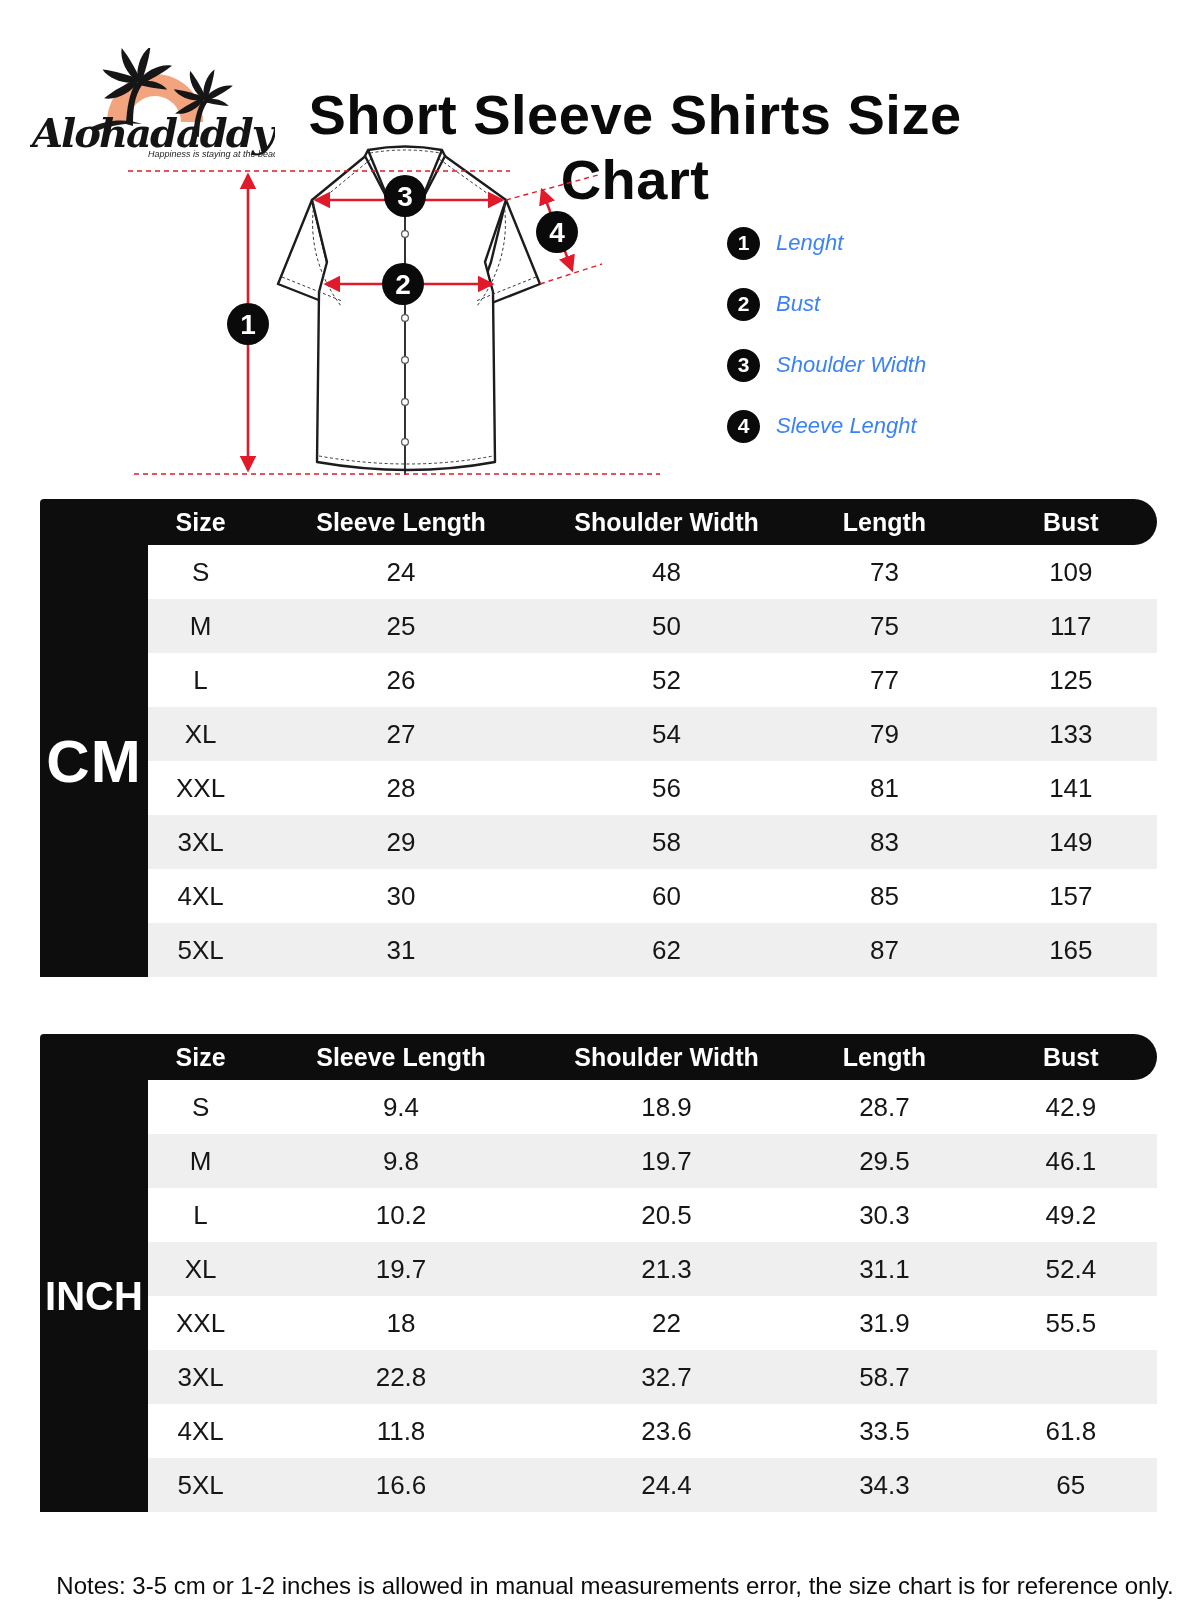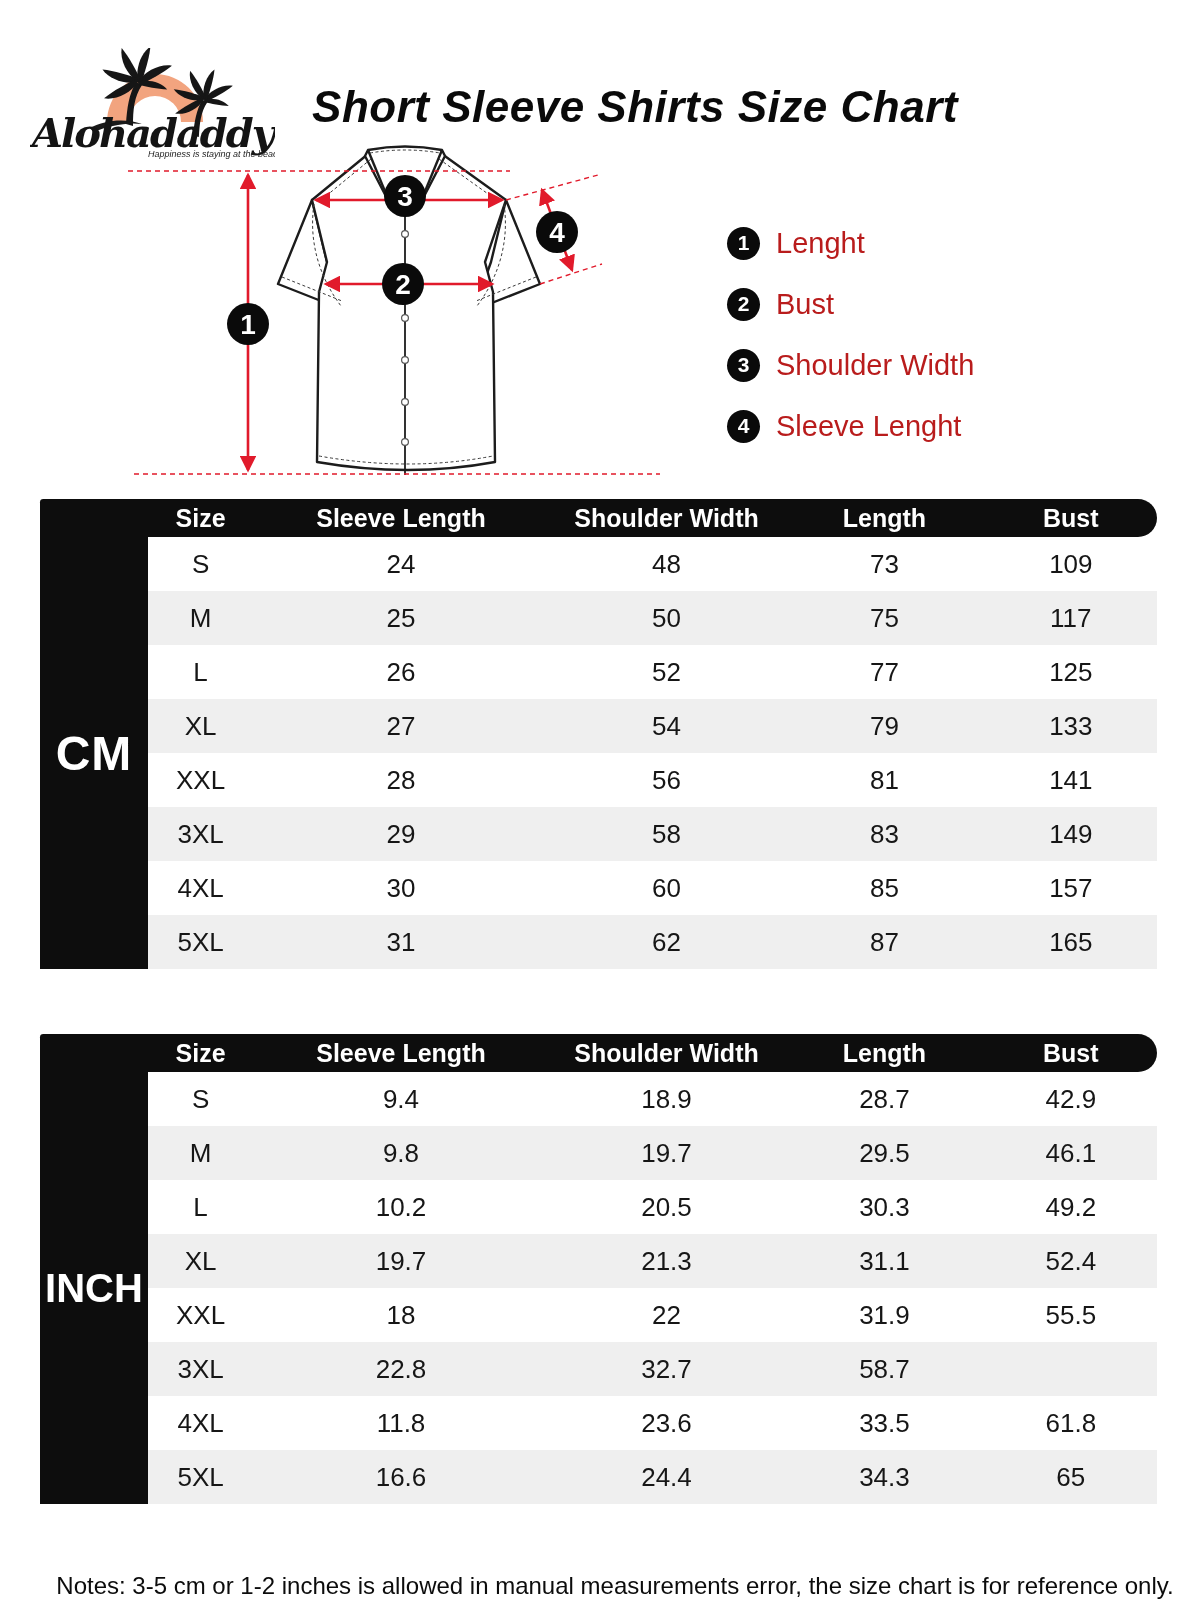--- a/index.html
+++ b/index.html
@@ -21,64 +21,63 @@
     overflow:hidden;
     margin-top:44px;
   }
 
   
   .logo{position:absolute;left:30px;top:4px;width:245px;height:112px;}
 
   
   .page-title{
     position:absolute;left:250px;top:38px;width:770px;
-    text-align:center;font-size:44px;font-weight:bold;color:#0a0a0a;
+    text-align:center;font-size:56px;font-weight:bold;color:#0a0a0a;
     letter-spacing:0.5px;
-    font-style:italic;
   }
 
   
   .diagram{position:absolute;left:120px;top:98px;width:560px;height:352px;}
 
   
   .legend{
     position:absolute;left:727px;top:182px;
     display:flex;flex-direction:column;gap:27px;
   }
   .legend-item{display:flex;align-items:center;gap:16px;height:34px;}
   .legend-badge{
     width:33px;height:33px;border-radius:50%;background:#0a0a0a;
     color:#fff;font-weight:bold;font-size:21px;
     display:flex;align-items:center;justify-content:center;flex:0 0 auto;
   }
-  .legend-label{font-size:29px;color:#b91c1c;}
+  .legend-label{font-size:22px;color:#3b82f6;font-style:italic;}
 
   
   .size-table{position:absolute;left:40px;width:1117px;}
   .size-table.cm{top:455px;}
   .size-table.inch{top:990px;}
   .st-header{
-    height:38px;background:var(--black);
+    height:46px;background:var(--black);
     border-radius:4px 23px 23px 0;
     display:flex;align-items:stretch;justify-content:flex-end;
   }
   .st-header .st-spacer{width:108px;flex:0 0 auto;}
   .st-cols{
     flex:1;display:grid;
     grid-template-columns:105fr 295fr 235fr 200fr 172fr;
     align-items:center;
   }
   .st-cols .h-cell{
     color:#fff;font-weight:bold;font-size:25px;text-align:center;
   }
   .st-body{display:flex;align-items:stretch;}
   .st-side{
     width:108px;flex:0 0 auto;background:var(--black);
     display:flex;align-items:center;justify-content:center;
-    color:#fff;font-weight:bold;font-size:48px;letter-spacing:1px;
+    color:#fff;font-weight:bold;font-size:60px;letter-spacing:1px;
   }
   .size-table.inch .st-side{font-size:40px;letter-spacing:0;}
   .st-rows{flex:1;}
   .t-row{
     display:grid;
     grid-template-columns:105fr 295fr 235fr 200fr 172fr;
     height:54px;align-items:center;background:#fff;
   }
   .t-row:nth-child(even){background:var(--row-alt);}
   .t-cell{text-align:center;font-size:26px;color:#161616;}

